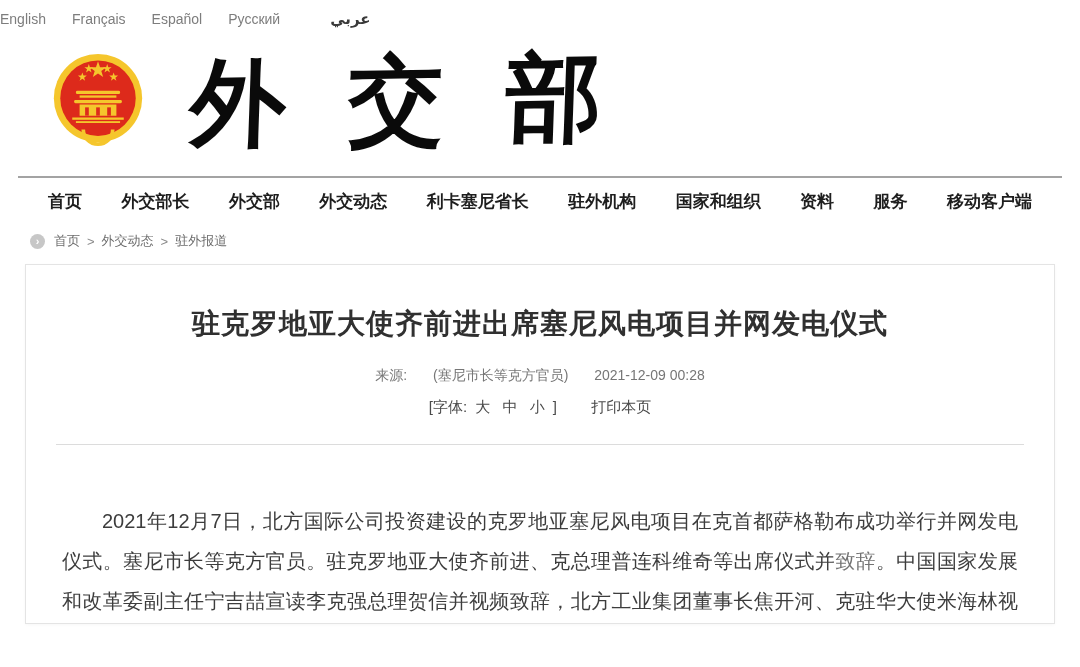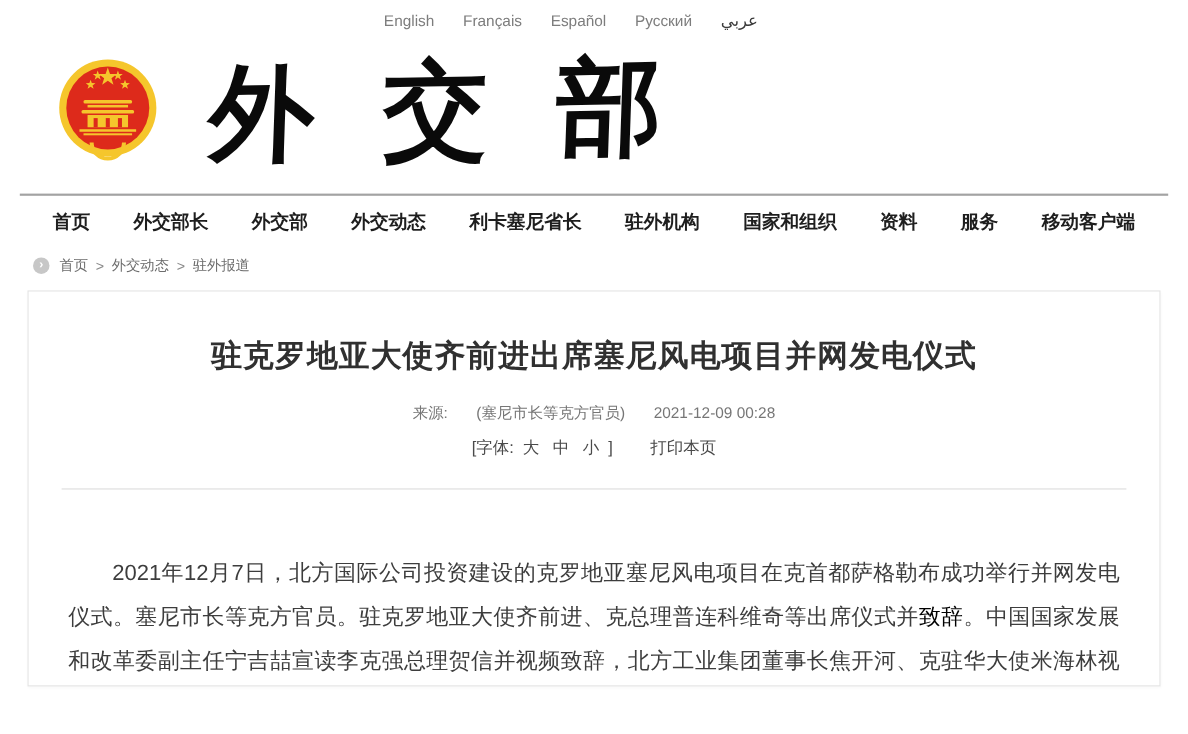--- a/index.html
+++ b/index.html
@@ -6,33 +6,33 @@
   html, body { width: 1080px; height: 667px; overflow: hidden; }
   body {
     font-family: "Liberation Sans", "DejaVu Sans", sans-serif;
     background: #ffffff;
     color: #333;
   }
 
   
   .lang-bar {
     display: flex;
-    justify-content: center;
+    justify-content: flex-start;
     align-items: center;
     gap: 26px;
     padding: 8px 42px 0 0;
     height: 30px;
   }
   .lang-item {
     font-size: 14px;
     color: #7d7d7d;
     cursor: pointer;
     text-decoration: none;
   }
-  .lang-item.arabic { font-weight: normal; color: #3a3a3a; font-size: 15px; }
+  .lang-item.arabic { font-weight: bold; color: #3a3a3a; font-size: 15px; margin-left: 24px; }
 
   
   .logo-row {
     display: flex;
     align-items: center;
     height: 140px;
     padding-left: 52px;
   }
   .emblem { width: 92px; height: 104px; flex: 0 0 auto; }
   .calligraphy {
@@ -131,21 +131,21 @@
     margin: 27px 30px 0 30px;
   }
   .article-body {
     margin: 56px 36px 0 36px;
     font-size: 20px;
     line-height: 40px;
     color: #3d3d3d;
     text-align: justify;
     text-indent: 2em;
   }
-  .body-link { color: #000000; cursor: pointer; margin-top: 16px; }
+  .body-link { color: #737373; cursor: pointer; margin-top: 16px; }
 </style>
 </head>
 <body>
 
 <div class="lang-bar">
   <a class="lang-item">English</a>
   <a class="lang-item">Français</a>
   <a class="lang-item">Español</a>
   <a class="lang-item">Русский</a>
   <a class="lang-item arabic">عربي</a>

